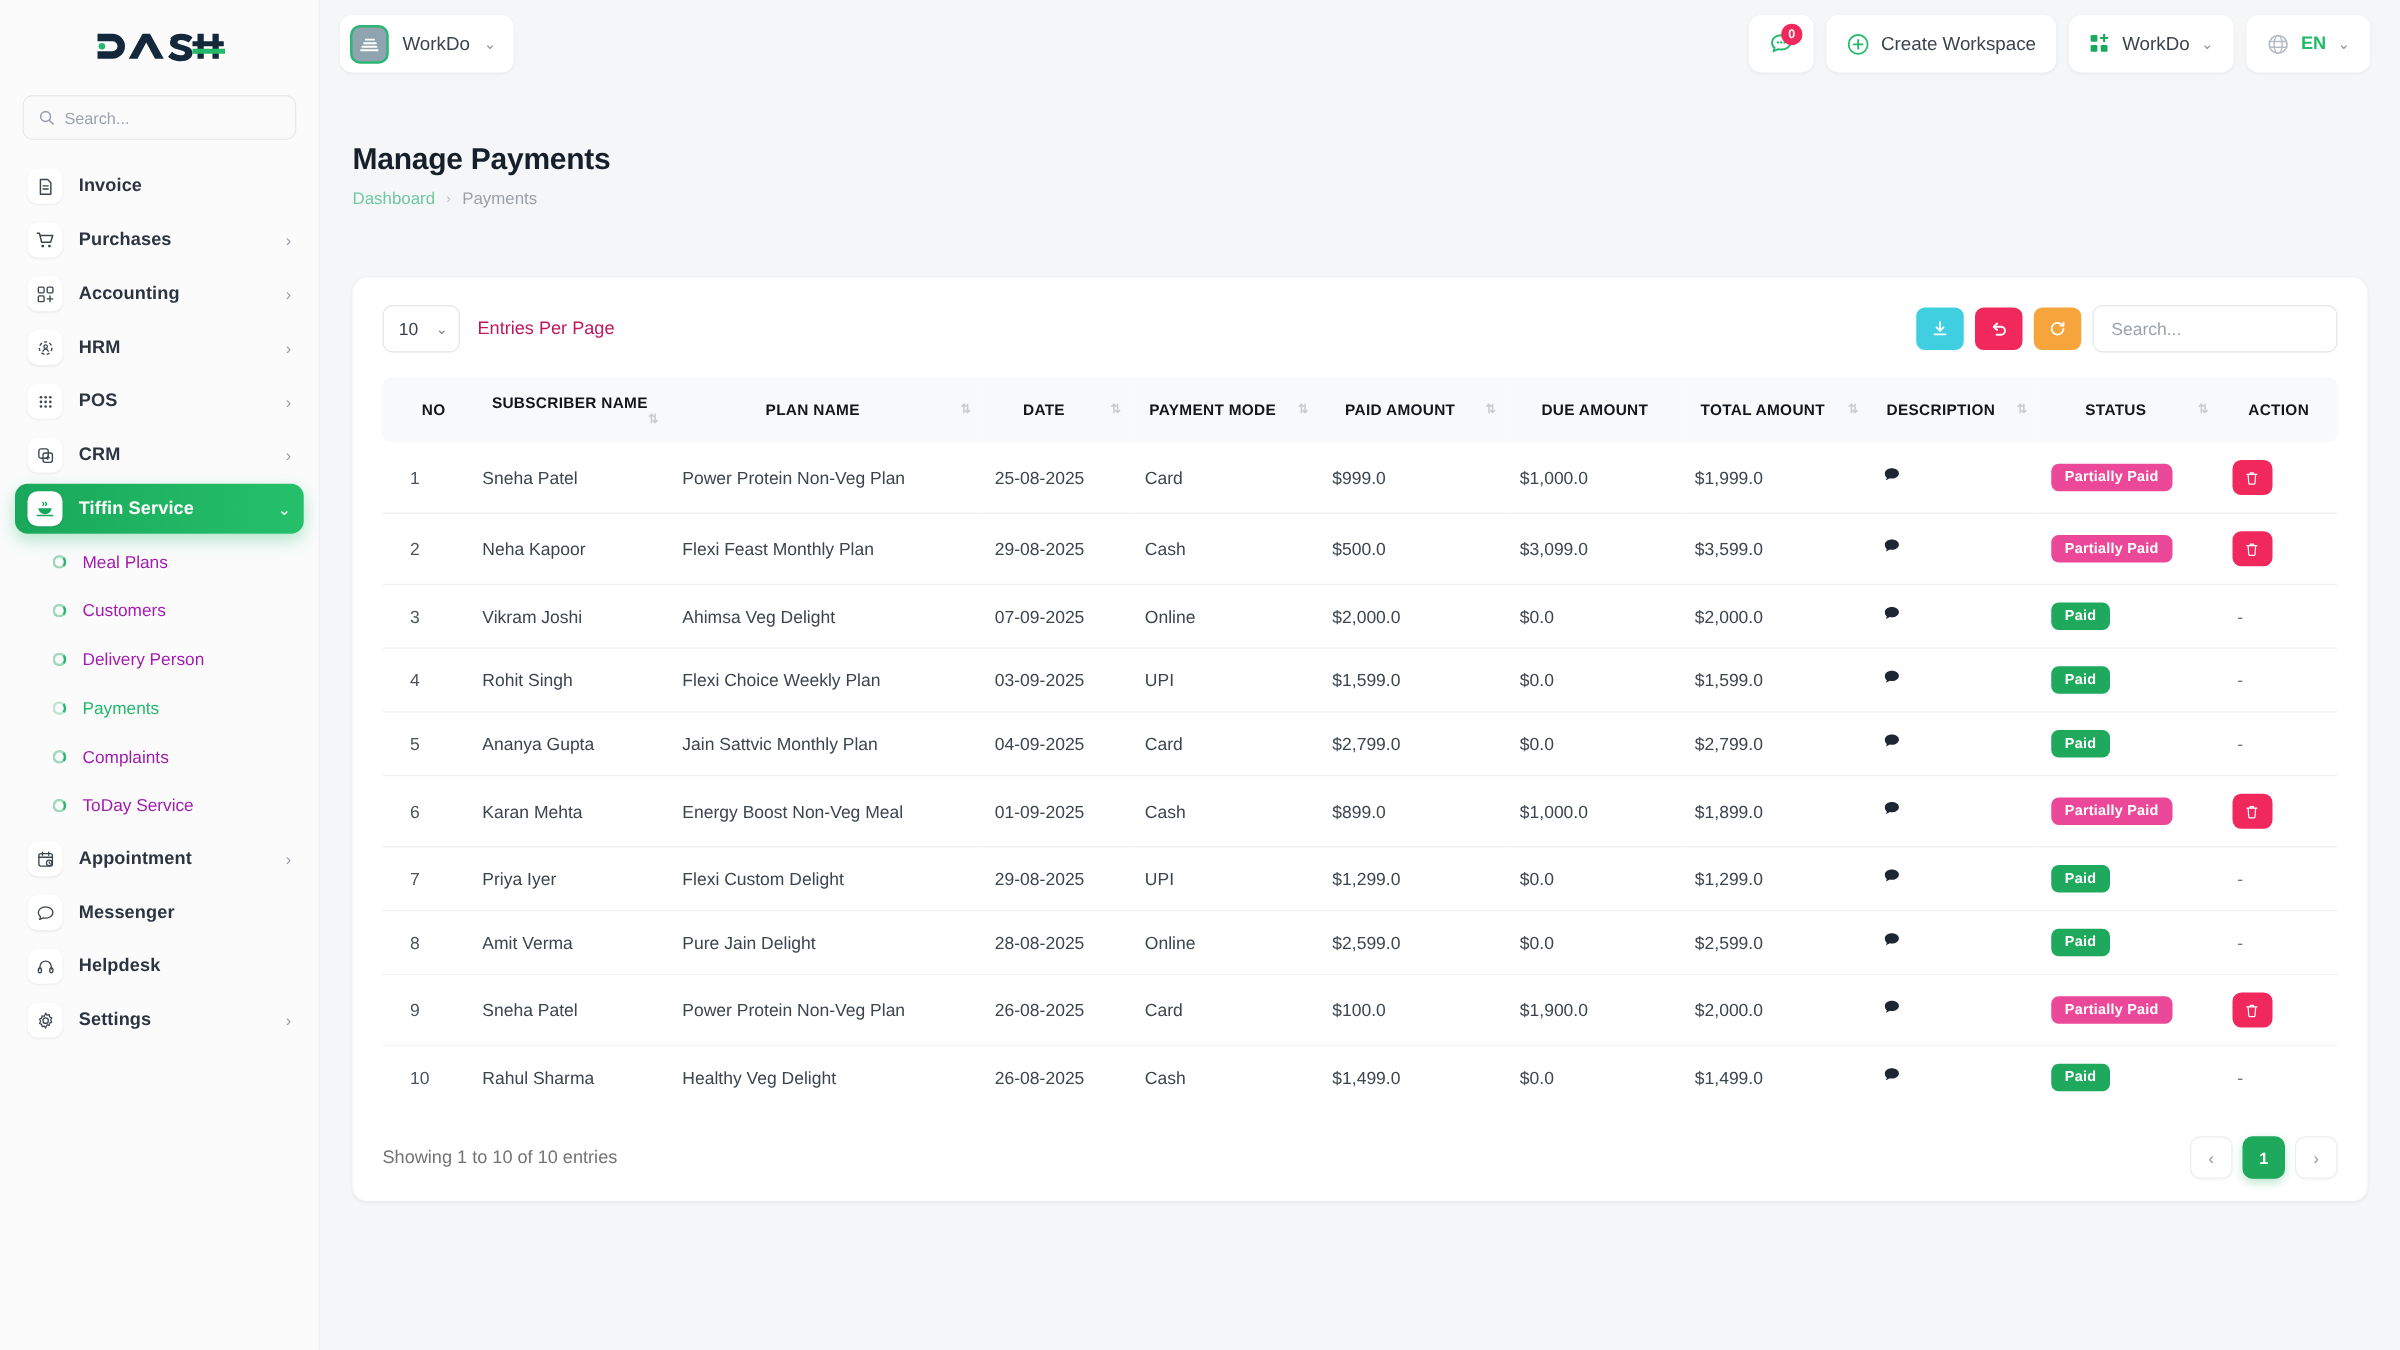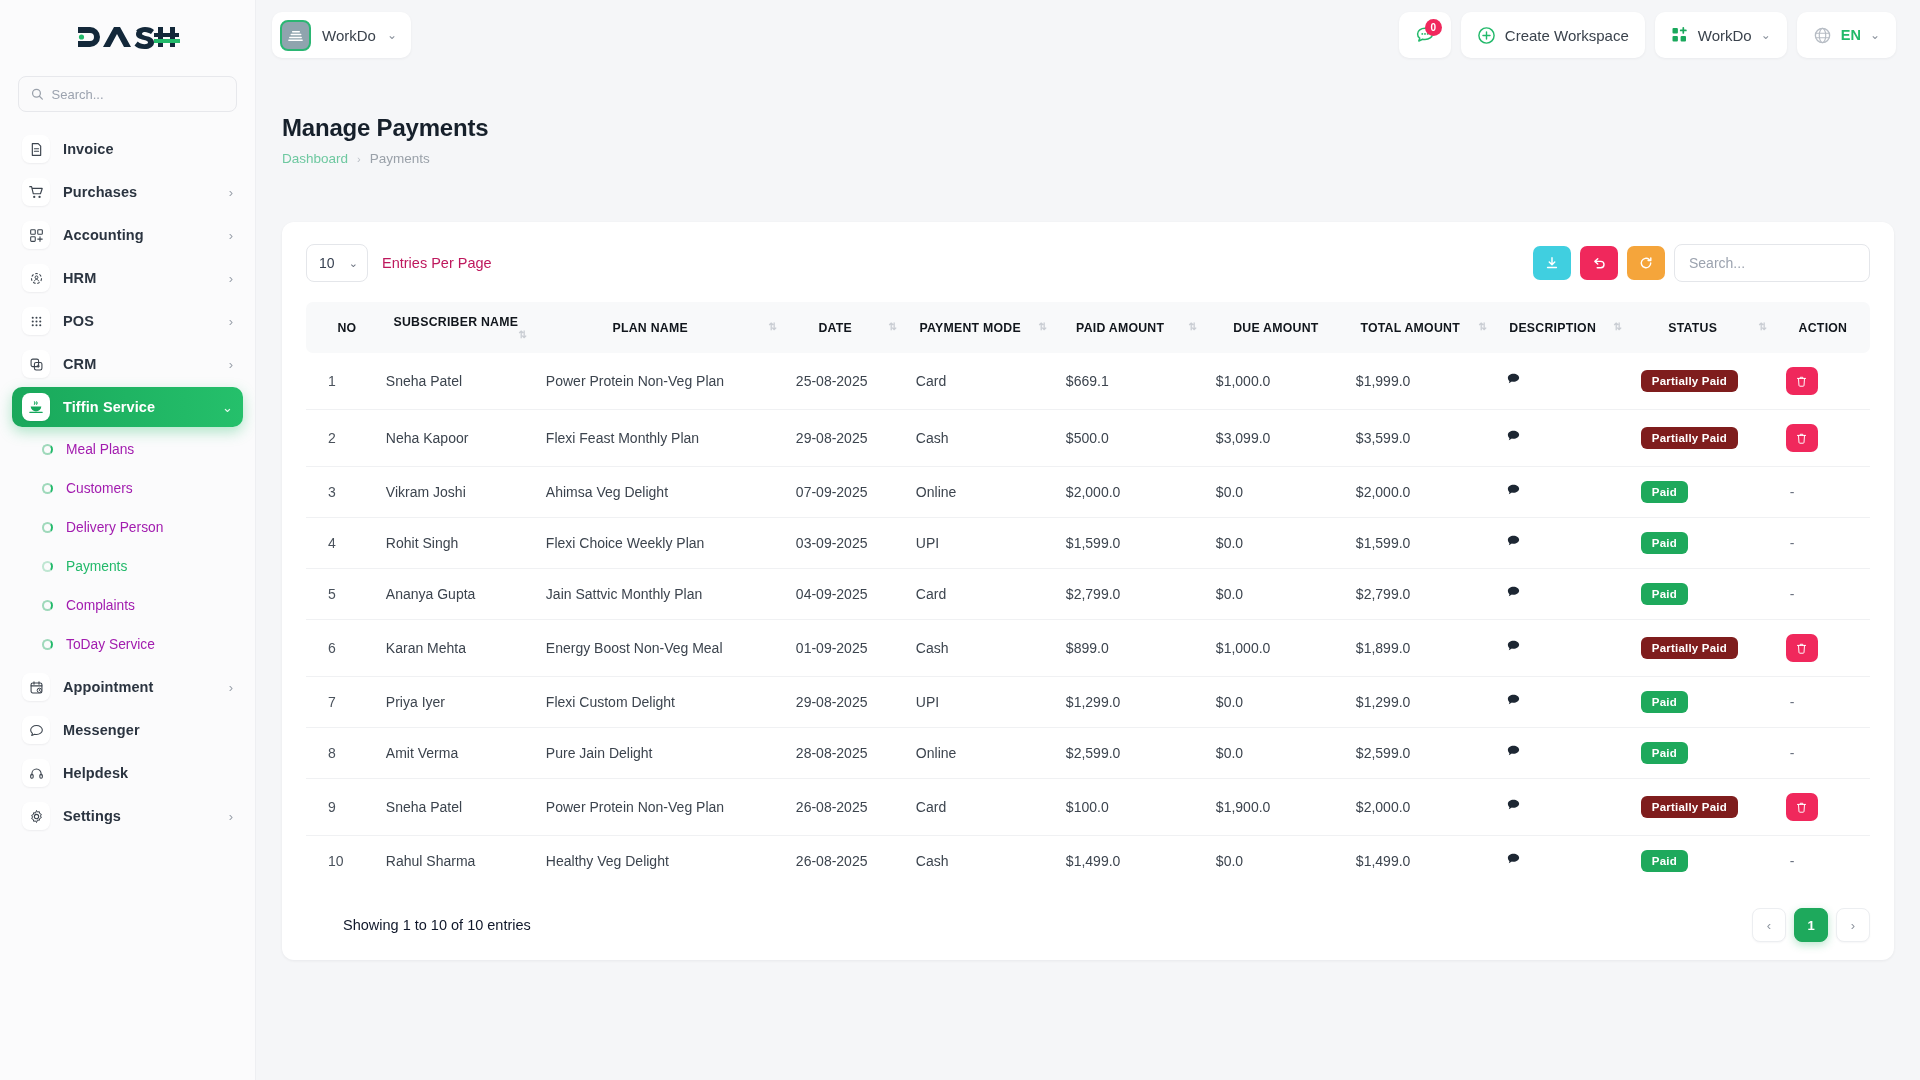--- a/index.html
+++ b/index.html
@@ -162,30 +162,30 @@
     border-bottom: 1px solid #f0f1f3; white-space: nowrap;
   }
   tbody tr:last-child td { border-bottom: none; }
   tbody td:first-child { padding-left: 22px; color: #4a525c; }
 
   .chip {
     display: inline-block; padding: 5px 11px; border-radius: 6px;
     font-size: 11.5px; color: #fff; font-weight: 600; letter-spacing: .2px;
   }
   .chip.paid { background: #1ea95c; }
-  .chip.partial { background: #7f1d1d; }
+  .chip.partial { background: #ec4899; }
   .del-btn {
     width: 32px; height: 28px; border-radius: 7px; background: #f0285c;
     display: inline-flex; align-items: center; justify-content: center; cursor: pointer;
   }
   .dash { color: #6b7280; padding-left: 4px; }
   .cmt { color: #1d2733; font-size: 15px; cursor: pointer; }
 
   .card-foot { display: flex; align-items: center; margin-top: 22px; }
-  .showing { font-size: 14.5px; color: #0f172a; margin-left: 37px; }
+  .showing { font-size: 14.5px; color: #737373; }
   .pager { margin-left: auto; display: flex; align-items: center; gap: 8px; }
   .pg {
     min-width: 34px; height: 34px; border-radius: 8px; background: #ffffff;
     border: 1px solid #eceef1;
     display: flex; align-items: center; justify-content: center;
     font-size: 13px; color: #8d949e; cursor: pointer;
     box-shadow: 0 1px 2px rgba(17,24,39,.04);
   }
   .pg.cur { background: #1ea95c; color: #fff; border-color: #1ea95c; font-weight: 600;
             box-shadow: 0 3px 8px rgba(30,169,92,.3); }
@@ -495,21 +495,21 @@
           <th><span>ACTION</span></th>
         </tr>
       </thead>
       <tbody id="tbody">
           <tr>
             <td>1</td>
             <td>Sneha Patel</td>
             <td>Power Protein Non-Veg Plan</td>
             <td>25-08-2025</td>
             <td>Card</td>
-            <td>$669.1</td>
+            <td>$999.0</td>
             <td>$1,000.0</td>
             <td>$1,999.0</td>
             <td><span class="cmt"><svg width="15" height="15" viewBox="0 0 16 16">
                   <path d="M8 1.8c3.3 0 6 1.9 6 4.3s-2.7 4.3-6 4.3c-.6 0-1.2-.06-1.7-.2L3 11.9l.7-2.1C2.7 9 2 7.8 2 6.1 2 3.7 4.7 1.8 8 1.8z" fill="#1d2733"></path>
                 </svg></span></td>
             <td><span class="chip partial">Partially Paid</span></td>
             <td><span class="del-btn">
                 <svg width="13" height="13" viewBox="0 0 16 16">
                   <path d="M3 4.2h10M6.4 4.2V2.8h3.2v1.4M4.3 4.2l.6 8.6c0 .6.5 1 1 1h4.2c.6 0 1-.4 1-1l.6-8.6" stroke="#fff" stroke-width="1.2" fill="none" stroke-linecap="round" stroke-linejoin="round"></path>
                 </svg>

